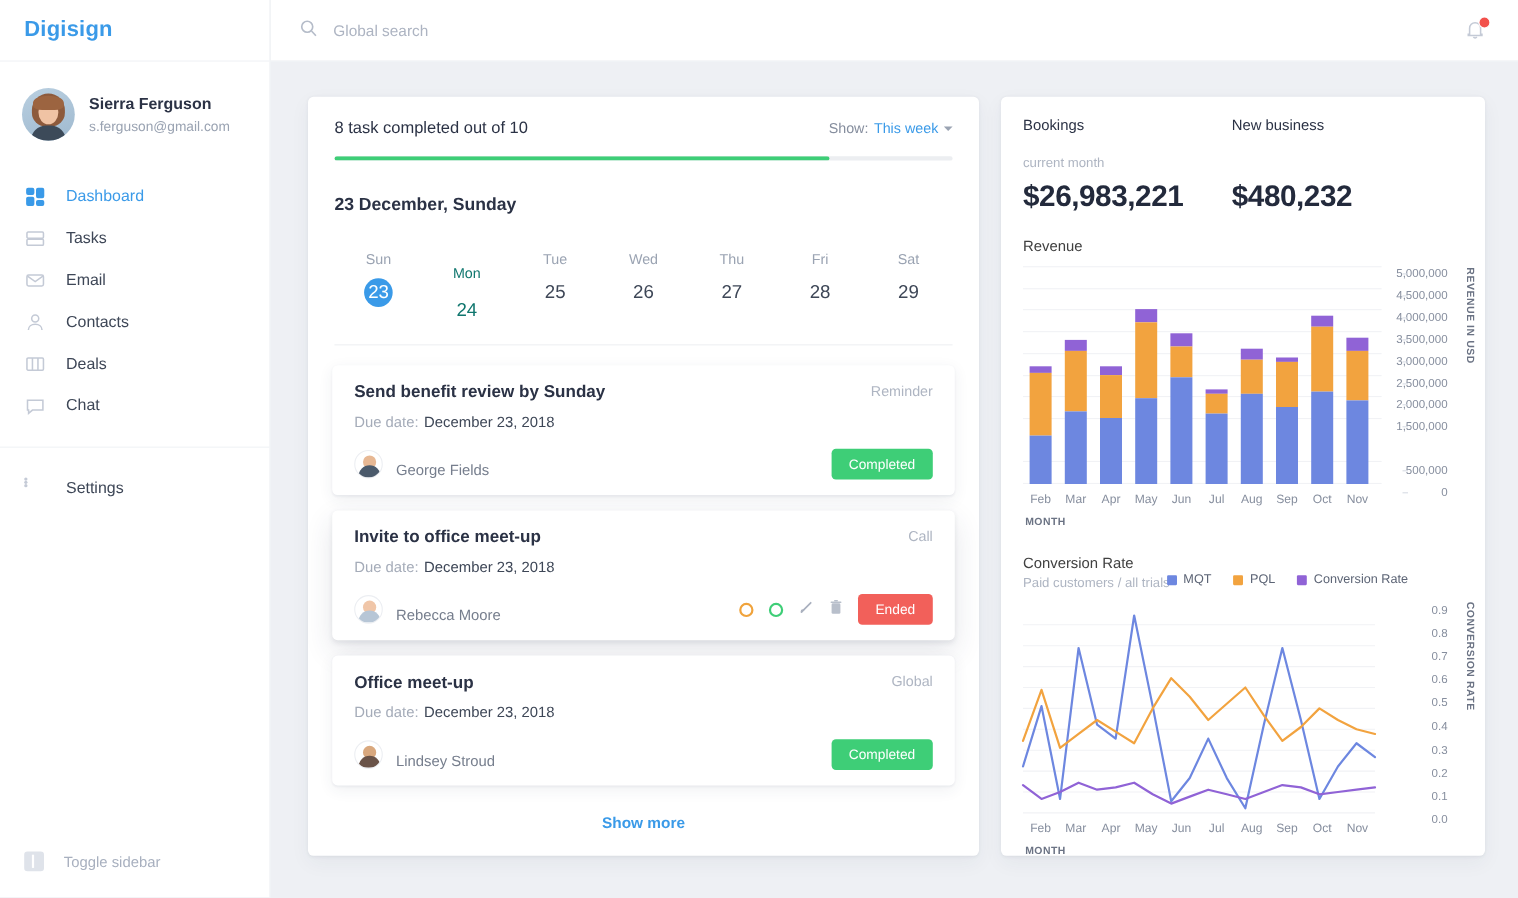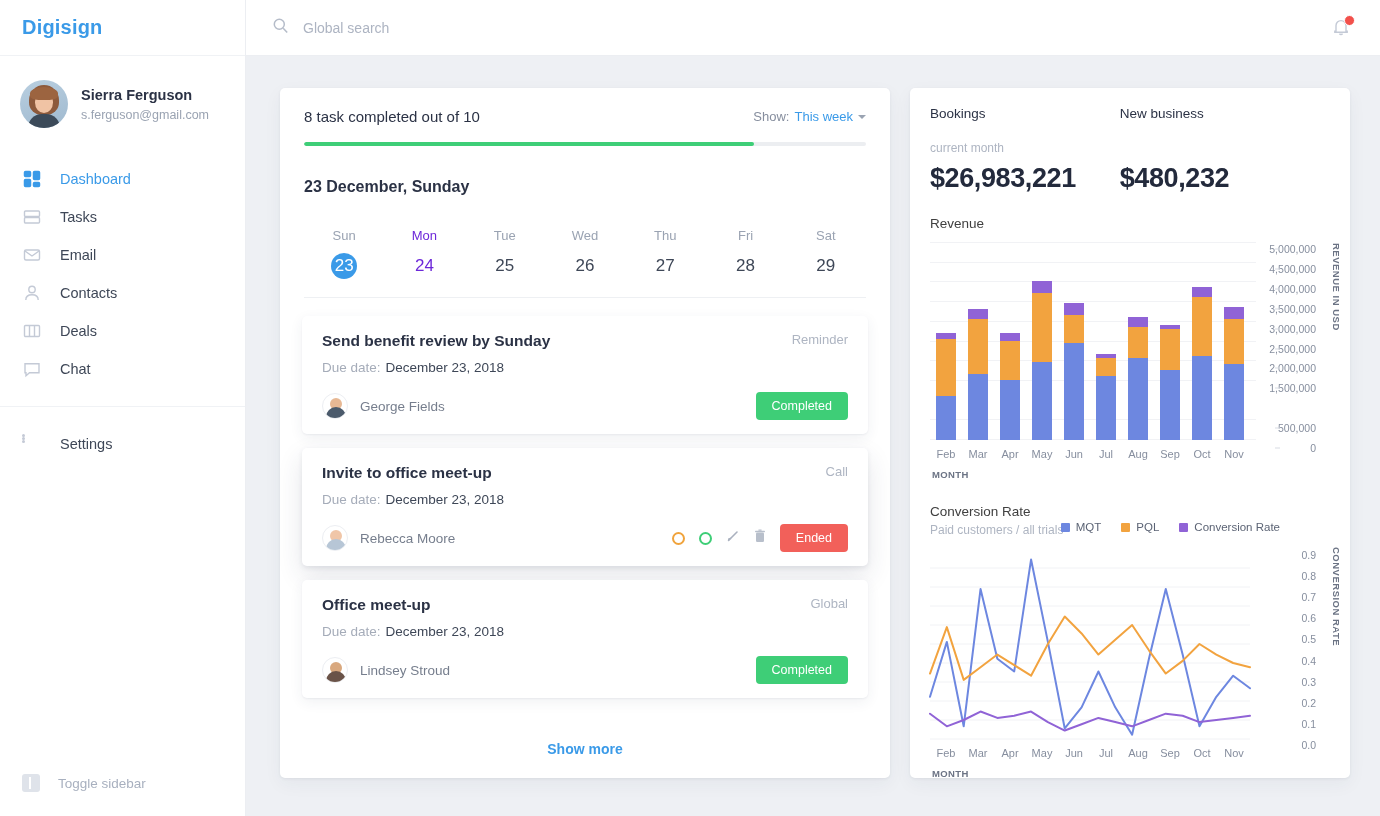--- a/index.html
+++ b/index.html
@@ -128,35 +128,35 @@
   .task-date { margin-top: 32px; font-size: 16px; font-weight: bold; color: #2b3245; }
 
   .weekdays { display: flex; margin-top: 32px; padding-bottom: 18px; border-bottom: 1px solid #eef0f3; }
   .wd { flex: 1; text-align: center; }
   .wd-name { font-size: 13px; color: #9aa3b2; }
   .wd-num {
     margin: 10px auto 0 auto; font-size: 17px; color: #3e4757;
     width: 26px; height: 26px; line-height: 26px; border-radius: 50%; text-align: center; cursor: pointer;
   }
   .wd.today .wd-num { background: #3a9ae8; color: #fff; }
-  .wd.accent .wd-name, .wd.accent .wd-num { color: #6d28d9; }
+  .wd.accent .wd-name, .wd.accent .wd-num { color: #0f766e; margin-top: 13px; }
 
   .task-list { padding: 18px 22px 0 22px; overflow: hidden; flex: 1; }
   .task-item {
     background: #fff; border-radius: 5px; padding: 16px 20px 14px 20px; margin-bottom: 14px;
     box-shadow: 0 1px 2px rgba(40,50,80,.06), 0 4px 14px rgba(40,50,80,.07);
   }
   .task-item.hovered { box-shadow: 0 2px 5px rgba(40,50,80,.09), 0 10px 26px rgba(40,50,80,.12); }
   .ti-row1 { display: flex; align-items: flex-start; justify-content: space-between; }
   .ti-title { font-size: 15.5px; font-weight: bold; color: #2b3245; }
   .ti-tag { font-size: 13px; color: #aeb5c2; }
   .ti-due { margin-top: 10px; font-size: 13.5px; color: #a5acb9; }
   .ti-due b { color: #3e4757; font-weight: normal; margin-left: 5px; }
   .ti-row3 { margin-top: 17px; display: flex; align-items: center; justify-content: space-between; }
-  .ti-person { display: flex; align-items: center; gap: 12px; }
+  .ti-person { display: flex; align-items: flex-end; gap: 12px; }
   .avatar-sm {
     width: 26px; height: 26px; border-radius: 50%; overflow: hidden; position: relative; flex: 0 0 26px;
     border: 1px solid #eceef2;
   }
   .avatar-sm .head { position: absolute; left: 7px; top: 4px; width: 12px; height: 12px; border-radius: 50%; }
   .avatar-sm .torso { position: absolute; left: 3px; bottom: 0; width: 20px; height: 11px; border-radius: 11px 11px 0 0; }
   .ti-name { font-size: 13.5px; color: #767e8d; }
   .ti-actions { display: flex; align-items: center; gap: 14px; }
   .ring { width: 13px; height: 13px; border-radius: 50%; border: 2px solid #f0a33c; cursor: pointer; }
   .ring.green { border-color: #3ece77; }

